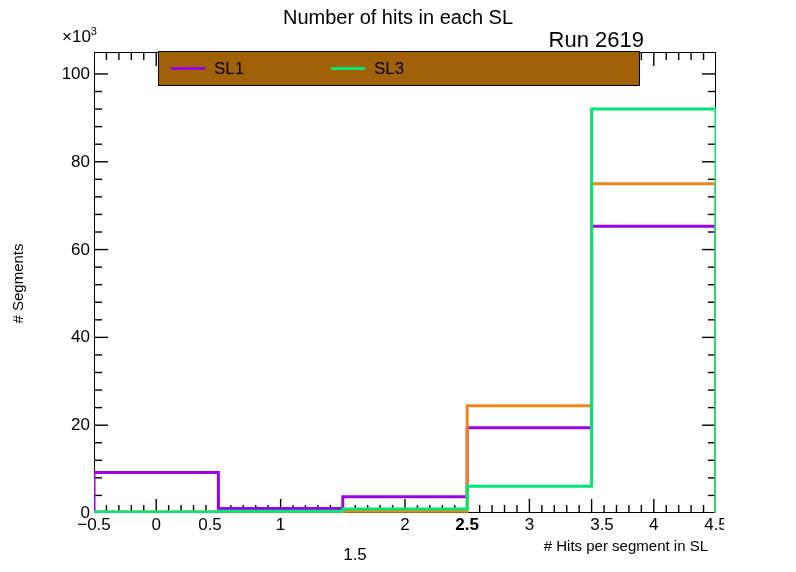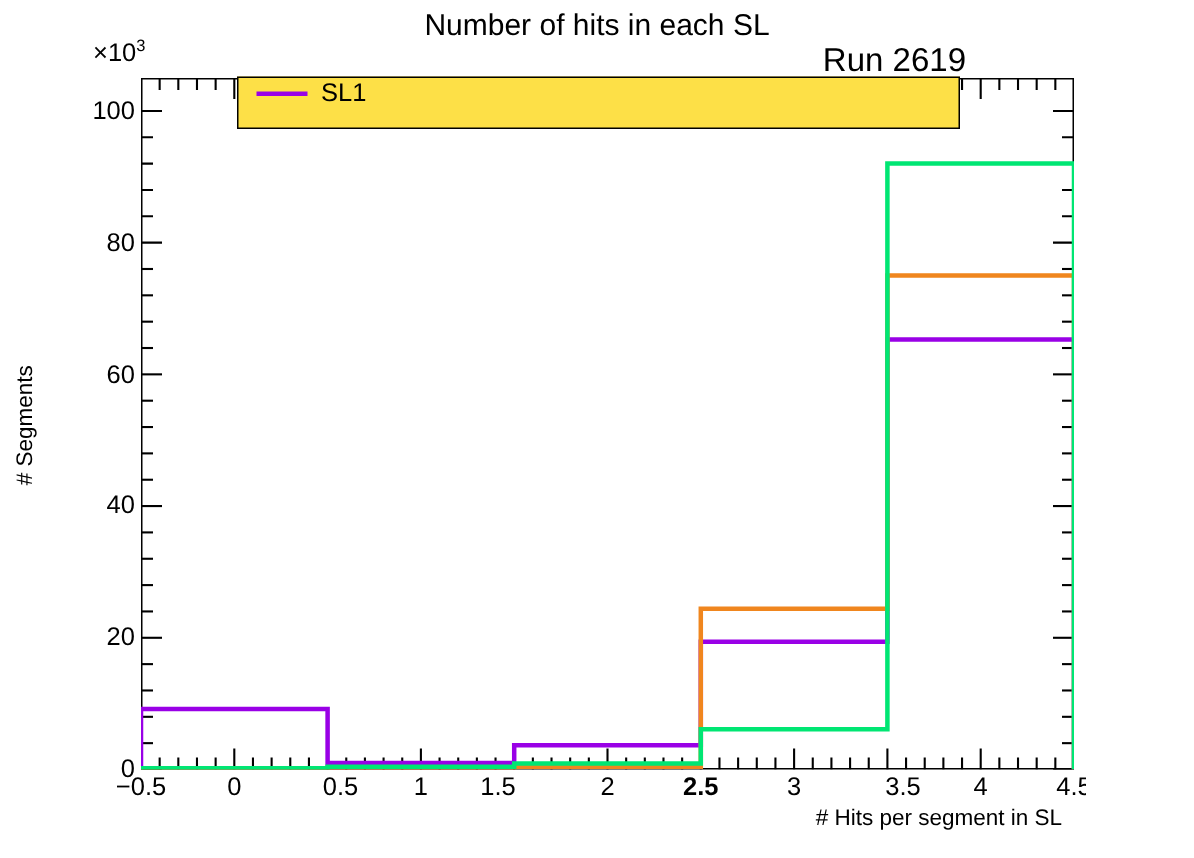--- a/index.html
+++ b/index.html
@@ -124,23 +124,23 @@
 
   
   #legend {
     position: absolute;
     left: 158px;
     top: 51px;
     width: 482px;
     height: 35px;
     border: 1.6px solid #000000;
     box-sizing: border-box;
-    background: #fde047;
+    background: #a16207;
     display: flex;
-    flex-direction: column;
+    align-items: center;
   }
   .legend-entry {
     display: flex;
     align-items: center;
     width: 160px;
     padding-left: 12px;
     box-sizing: border-box;
   }
   .legend-swatch {
     width: 34px;
@@ -340,33 +340,37 @@
     <g id="series-layer">
         <polyline points="0.00,461.00 0.00,420.61 124.40,420.61 124.40,456.61 248.80,456.61 248.80,444.76 373.20,444.76 373.20,375.82 497.60,375.82 497.60,174.30 622.00,174.30 622.00,461.00" fill="none" stroke="#9900E6" stroke-width="3" stroke-linejoin="miter"></polyline>
         <polyline points="0.00,461.00 0.00,460.12 124.40,460.12 124.40,459.68 248.80,459.68 248.80,459.24 373.20,459.24 373.20,353.87 497.60,353.87 497.60,131.71 622.00,131.71 622.00,461.00" fill="none" stroke="#F0861E" stroke-width="3" stroke-linejoin="miter"></polyline>
         <polyline points="0.00,461.00 0.00,460.12 124.40,460.12 124.40,459.24 248.80,459.24 248.80,457.05 373.20,457.05 373.20,434.22 497.60,434.22 497.60,57.08 622.00,57.08 622.00,461.00" fill="none" stroke="#00E673" stroke-width="3" stroke-linejoin="miter"></polyline>
       </g>
   </svg>
 
   <div id="xtick-labels">
       <div class="xtick-label" style="left: 0px;">−0.5</div>
       <div class="xtick-label" style="left: 62.2px;">0</div>
-      <div class="xtick-label" style="left: 133px;">0.5</div>
+      <div class="xtick-label" style="left: 116px;">0.5</div>
       <div class="xtick-label" style="left: 186.6px;">1</div>
-      <div class="xtick-label" style="left: 238px;">1.5</div>
+      <div class="xtick-label" style="left: 261px; margin-top: 30px;">1.5</div>
       <div class="xtick-label" style="left: 311px;">2</div>
       <div class="xtick-label" style="left: 373.2px; font-weight: bold;">2.5</div>
       <div class="xtick-label" style="left: 435.4px;">3</div>
       <div class="xtick-label" style="left: 508px;">3.5</div>
       <div class="xtick-label" style="left: 559.8px;">4</div>
       <div class="xtick-label" style="left: 622px;">4.5</div>
     </div>
 
   <div id="x-axis-title"># Hits per segment in SL</div>
 
   <div id="legend">
       <div class="legend-entry">
         <span class="legend-swatch" style="background: rgb(153, 0, 230);"></span>
         <span class="legend-text">SL1</span>
       </div>
+      <div class="legend-entry">
+        <span class="legend-swatch" style="background: rgb(0, 230, 115);"></span>
+        <span class="legend-text">SL3</span>
+      </div>
     </div>
 
 </div>
 
 </body></html>

